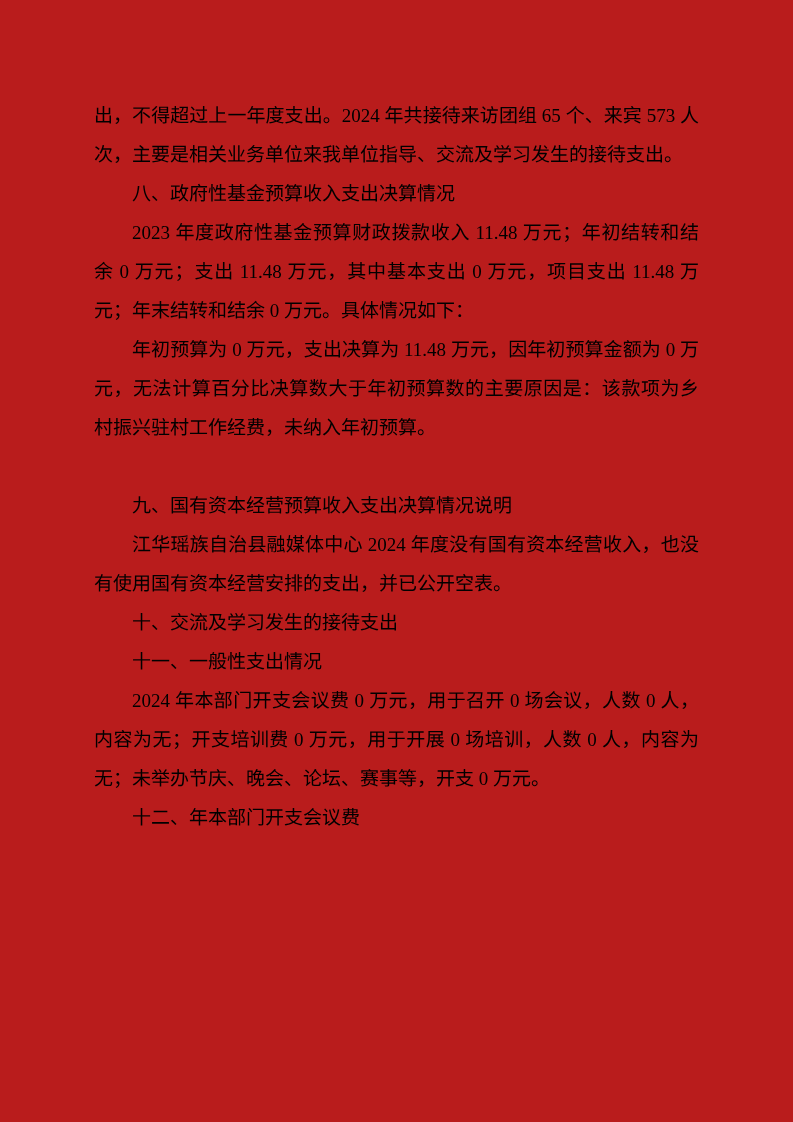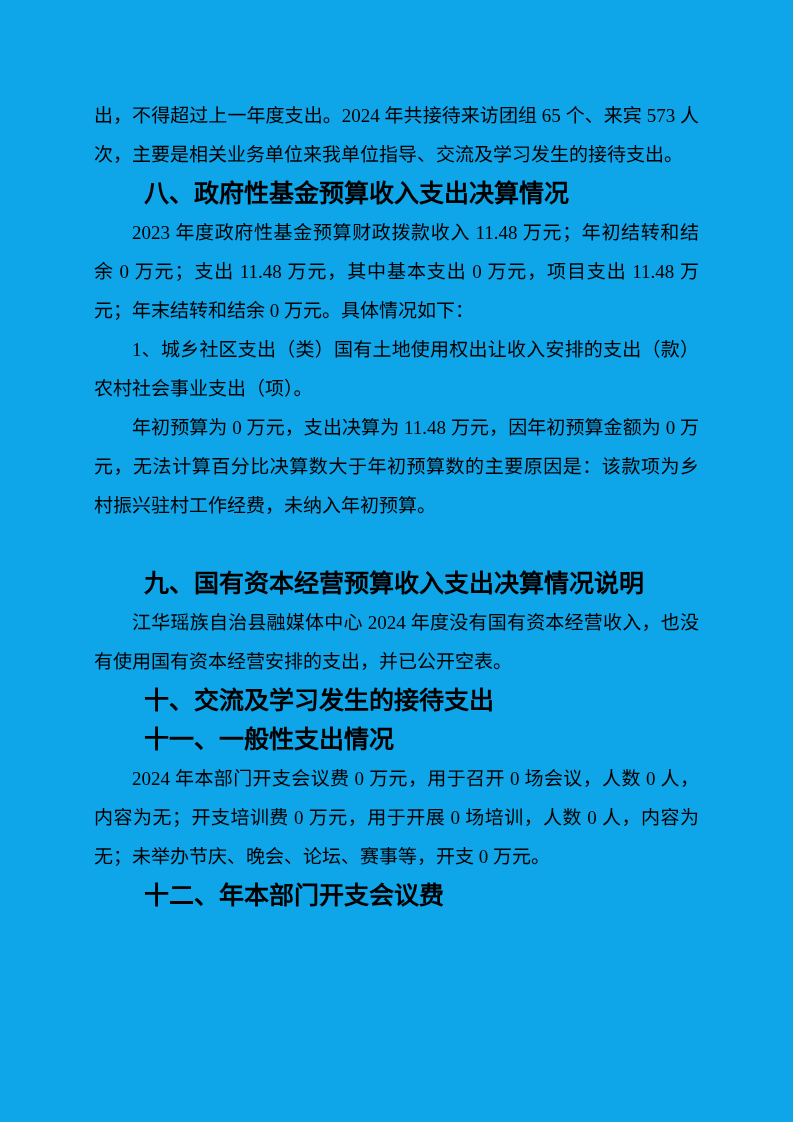--- a/index.html
+++ b/index.html
@@ -5,64 +5,63 @@
   html, body {
     margin: 0;
     padding: 0;
     background: #ffffff;
   }
   .page {
     position: relative;
     width: 793px;
     height: 1122px;
     margin: 0 auto;
-    background: #0ea5e9;
+    background: #b91c1c;
     box-sizing: border-box;
     padding: 96px 94px 20px 94px;
     overflow: hidden;
     font-family: "Liberation Serif", "DejaVu Serif", serif;
     font-size: 19px;
     line-height: 39px;
     color: #000000;
   }
   .para {
     margin: 0;
     text-align: justify;
     text-indent: 2em;
     word-break: break-all;
   }
   .para.no-indent {
     text-indent: 0;
   }
   .heading {
     margin: 0;
     font-family: "Liberation Sans", "DejaVu Sans", sans-serif;
-    font-weight: 700;
-    font-size: 25px;
+    font-weight: 400;
+    font-size: 19px;
     line-height: 39px;
     text-indent: 2em;
     text-align: justify;
     word-break: break-all;
   }
   .heading.gap-above {
     margin-top: 39px;
   }
 </style>
 </head>
 <body>
 
 <div class="page">
 
   <p class="para no-indent">出，不得超过上一年度支出。2024 年共接待来访团组 65 个、来宾 573 人次，主要是相关业务单位来我单位指导、交流及学习发生的接待支出。</p>
 
   <p class="heading">八、政府性基金预算收入支出决算情况</p>
 
   <p class="para">2023 年度政府性基金预算财政拨款收入 11.48 万元；年初结转和结余 0 万元；支出 11.48 万元，其中基本支出 0 万元，项目支出 11.48 万元；年末结转和结余 0 万元。具体情况如下：</p>
 
-  <p class="para">1、城乡社区支出（类）国有土地使用权出让收入安排的支出（款）农村社会事业支出（项）。</p>
 
   <p class="para">年初预算为 0 万元，支出决算为 11.48 万元，因年初预算金额为 0 万元，无法计算百分比决算数大于年初预算数的主要原因是：该款项为乡村振兴驻村工作经费，未纳入年初预算。</p>
 
   <p class="heading gap-above">九、国有资本经营预算收入支出决算情况说明</p>
 
   <p class="para">江华瑶族自治县融媒体中心 2024 年度没有国有资本经营收入，也没有使用国有资本经营安排的支出，并已公开空表。</p>
 
   <p class="heading">十、交流及学习发生的接待支出</p>
 
 

